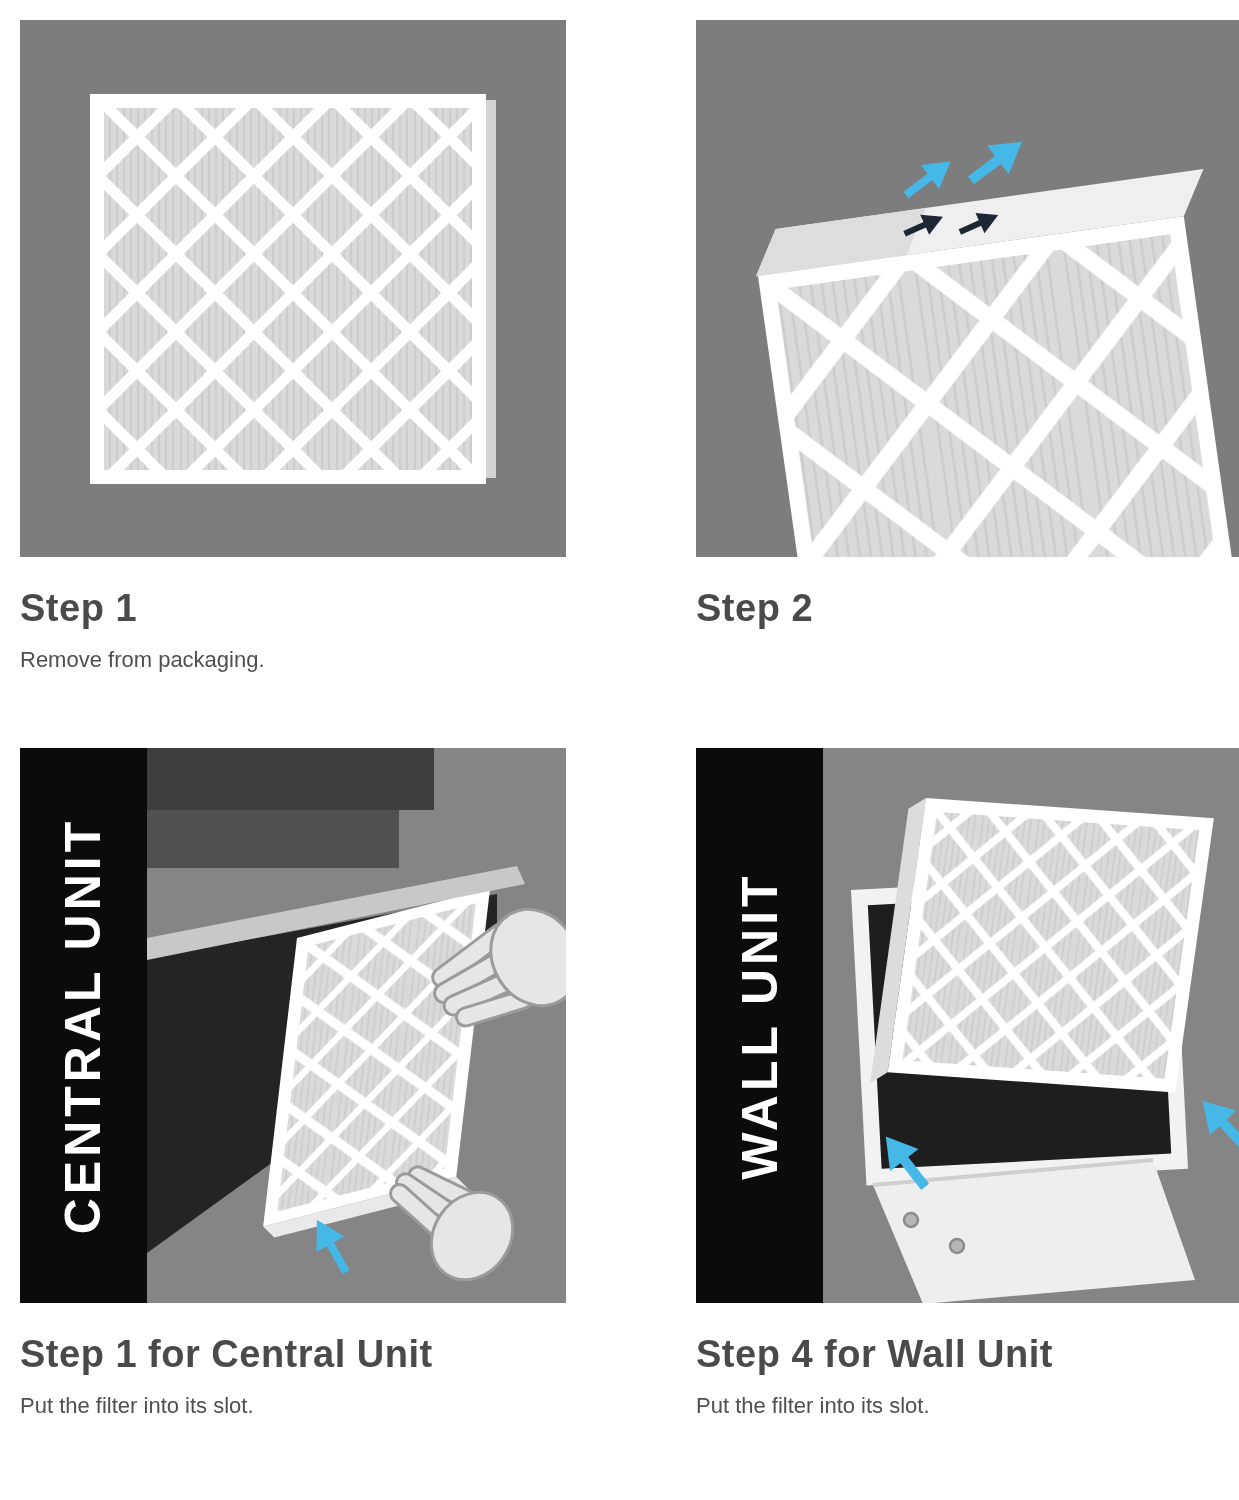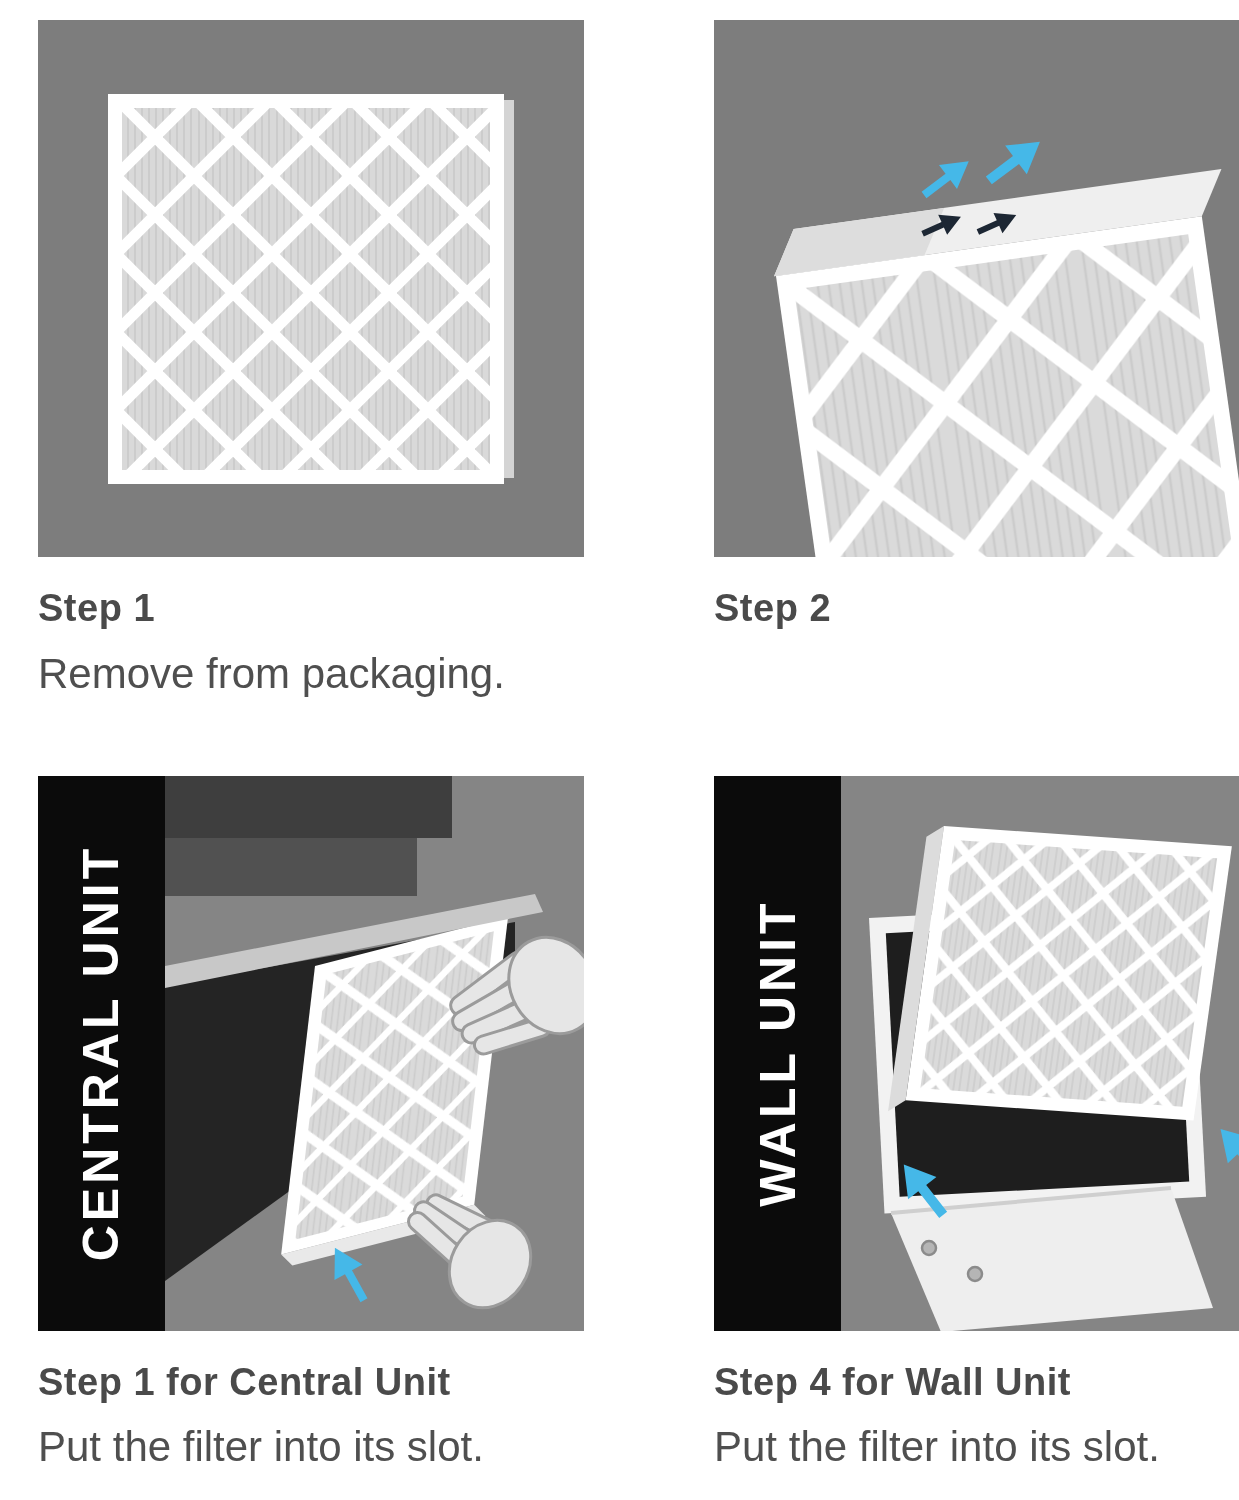--- a/index.html
+++ b/index.html
@@ -1,18 +1,18 @@
 <!DOCTYPE html>
 <html><head>
 <meta charset="utf-8">
 <style>
   * { box-sizing: border-box; }
   html, body { margin: 0; padding: 0; background: #ffffff; }
   body { width: 1239px; font-family: "Liberation Sans", sans-serif; }
-  .page { padding: 20px; margin-left: 18px; }
+  .page { padding: 20px; }
   .grid {
     display: grid;
     grid-template-columns: 1fr 1fr;
     column-gap: 130px;
     row-gap: 73px;
   }
   .step { display: block; }
   .panel {
     background: #7d7d7d;
     height: 537px;
@@ -42,21 +42,21 @@
   .panel svg { display: block; flex: none; }
   .step-title {
     font-size: 38px;
     font-weight: 700;
     color: #4a4a4a;
     letter-spacing: 0.5px;
     line-height: 1.15;
     margin: 30px 0 14px 0;
   }
   .step-desc {
-    font-size: 42px;
+    font-size: 22px;
     font-weight: 400;
     color: #4f4f4f;
     line-height: 1.38;
     margin: 0;
     max-width: 546px;
   }
 </style>
 </head>
 <body>
 

